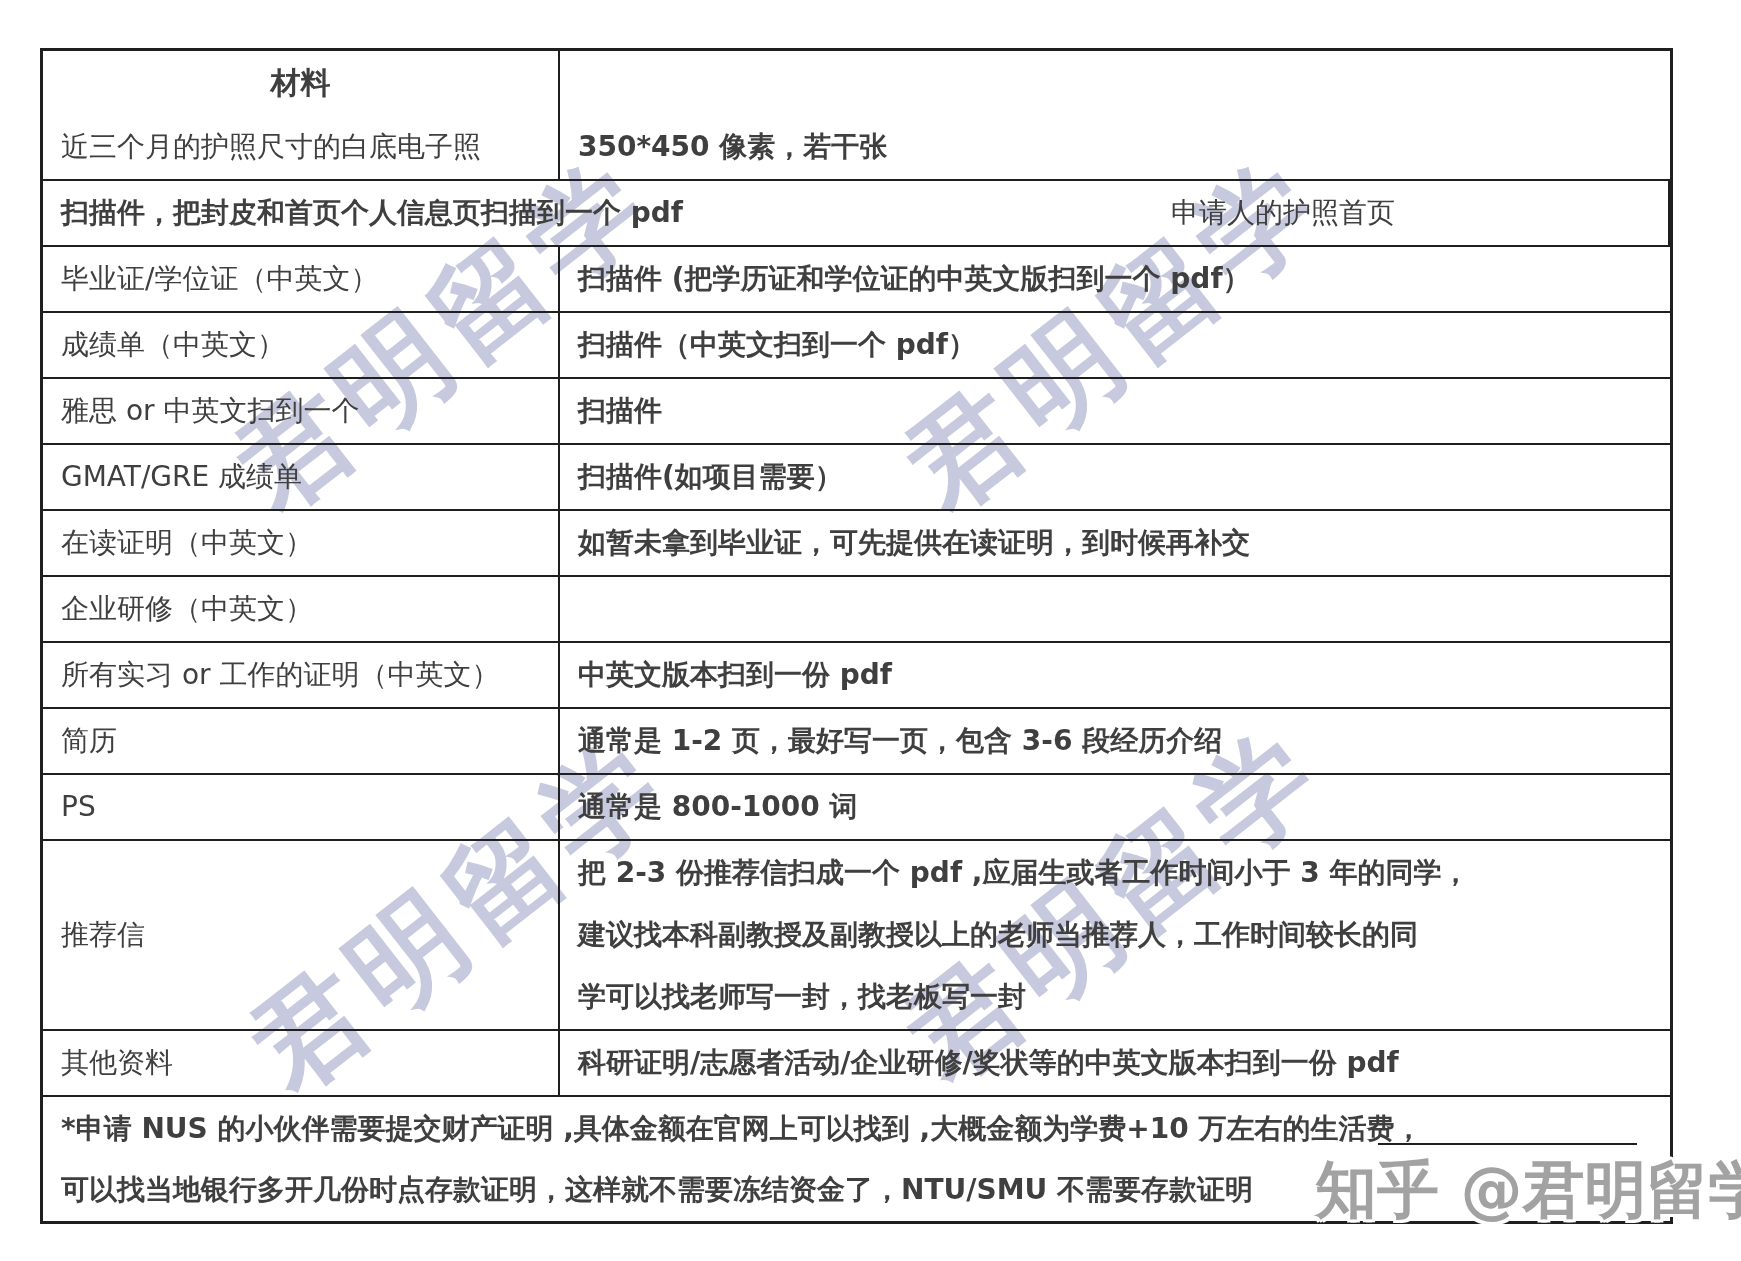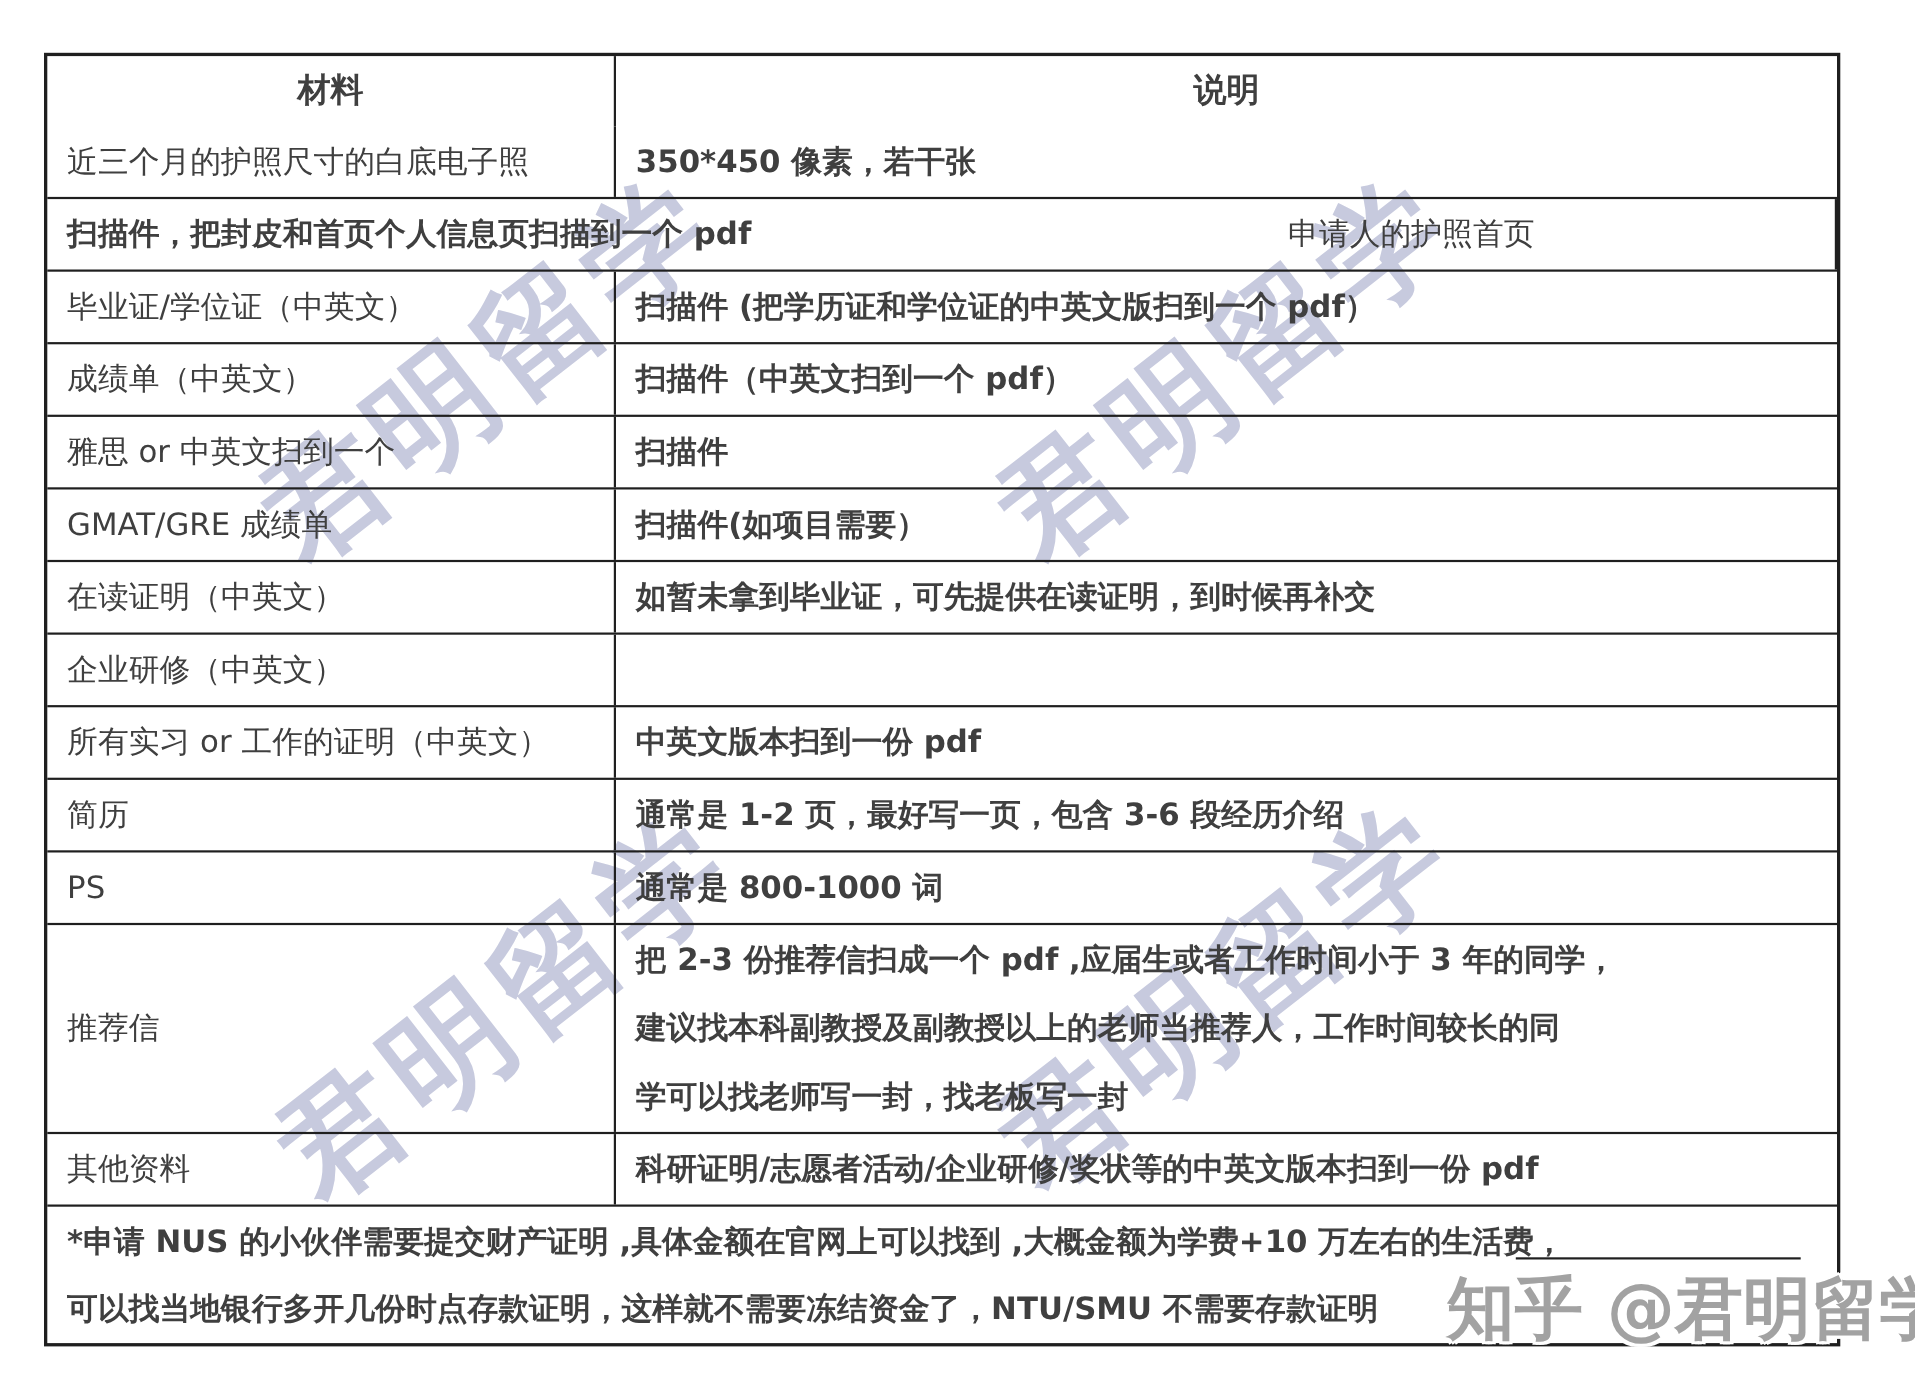--- a/index.html
+++ b/index.html
@@ -60,21 +60,20 @@
 <body>
 
 <div class="wm wm1">君明留学</div>
 <div class="wm wm2">君明留学</div>
 <div class="wm wm3">君明留学</div>
 <div class="wm wm4">君明留学</div>
 
 <div class="doc-table">
   <div class="t-row">
     <div class="t-cell c-left c-head">材料</div>
-    <div class="t-cell c-right c-head">说明</div>
   </div>
   <div id="rows-container">
   <div class="t-row">
     <div class="t-cell c-left">近三个月的护照尺寸的白底电子照</div>
     <div class="t-cell c-right">350*450 像素，若干张</div>
   </div>
 
   <div class="t-row">
     <div class="t-cell c-right">扫描件，把封皮和首页个人信息页扫描到一个 pdf</div>
     <div class="t-cell c-left">申请人的护照首页</div>

